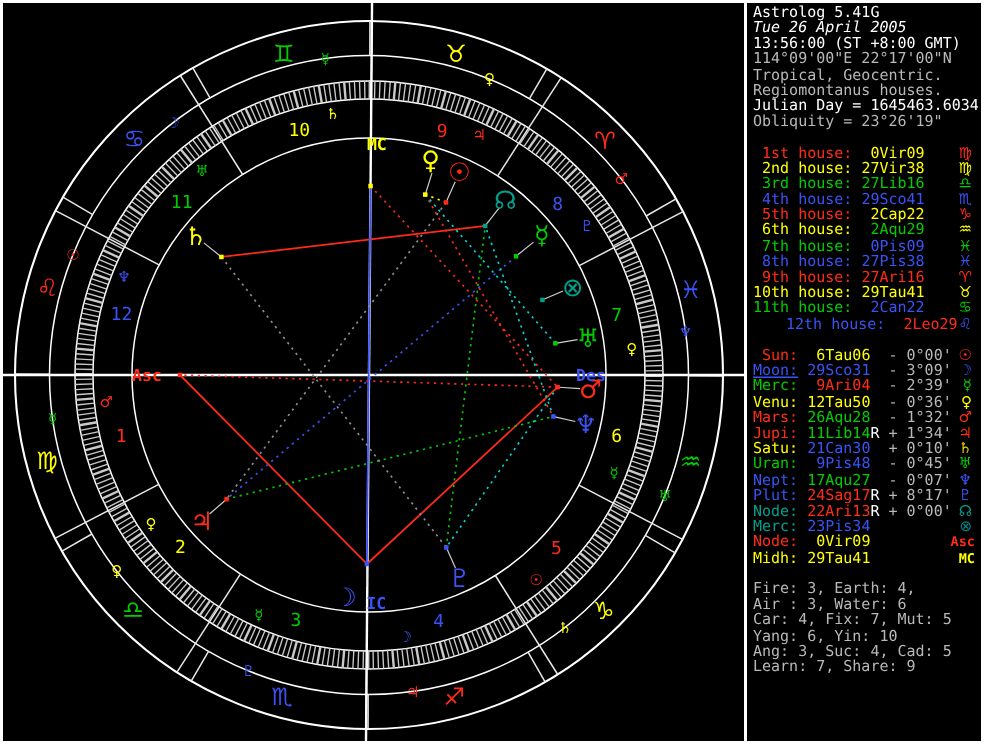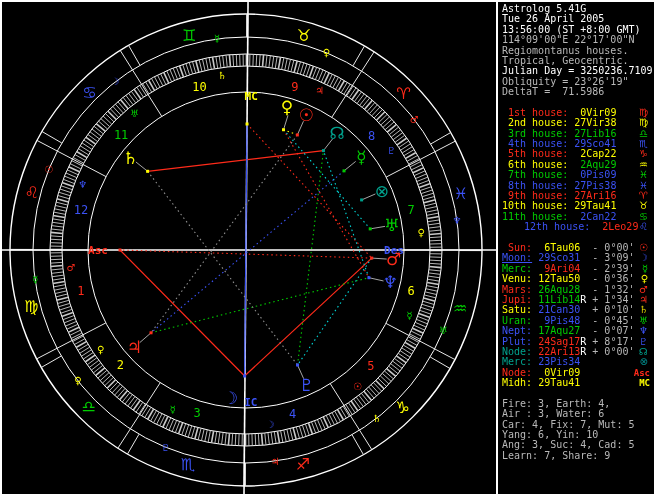--- a/index.html
+++ b/index.html
@@ -516,28 +516,27 @@
         <line x1="375.38384740010116" y1="193.95698052435665" x2="362.53722425399184" y2="199.52153564959784" stroke="#cfcfcf" stroke-width="0.8"></line>
         <rect x="360.119608314984" y="198.41900387282936" width="3" height="3" fill="#00a08c"></rect>
         <text x="381.8071589731558" y="191.17470296173605" fill="#00a08c" font-size="17" text-anchor="middle" dy="0.35em" font-family="&quot;DejaVu Sans&quot;,sans-serif">⊗</text>
         <rect x="118.5" y="248.49999999999991" width="3" height="3" fill="#ff2b1a"></rect>
         <rect x="245.53357239142773" y="122.50423924547431" width="3" height="3" fill="#ffff00"></rect>
       </svg>
   </div>
   <div id="sidebar">
     <div id="header-lines">
         <div class="ln"><span style="color: rgb(255, 255, 255);">Astrolog 5.41G</span></div>
-        <div class="ln"><span style="color: rgb(255, 255, 255);">Tue 26 April 2005</span></div>
+        <div class="ln"><span style="color: rgb(255, 255, 255); font-style: italic;">Tue 26 April 2005</span></div>
         <div class="ln"><span style="color: rgb(255, 255, 255);">13:56:00 (ST +8:00 GMT)</span></div>
         <div class="ln"><span style="color: rgb(184, 184, 184);">114°09'00"E 22°17'00"N</span></div>
+        <div class="ln"><span style="color: rgb(184, 184, 184);">Tropical, Geocentric.</span></div>
         <div class="ln"><span style="color: rgb(184, 184, 184);">Regiomontanus houses.</span></div>
-        <div class="ln"><span style="color: rgb(184, 184, 184);">Tropical, Geocentric.</span></div>
-        <div class="ln"><span style="color: rgb(255, 255, 255);">Julian Day = 3250236.7109</span></div>
+        <div class="ln"><span style="color: rgb(255, 255, 255);">Julian Day = 1645463.6034</span></div>
         <div class="ln"><span style="color: rgb(184, 184, 184);">Obliquity = 23°26'19"</span></div>
-        <div class="ln"><span style="color: rgb(184, 184, 184);">DeltaT =  71.5986</span></div>
       </div>
     <div class="ln"> </div>
     <div id="house-list">
         <div class="ln"><span style="color: rgb(255, 43, 26);"> 1st house:</span><span style="color: rgb(255, 255, 0);">  0Vir09</span><span class="g" style="color: rgb(255, 43, 26);">♍</span></div>
         <div class="ln"><span style="color: rgb(255, 255, 0); margin-top: 31px;"> 2nd house:</span><span style="color: rgb(255, 255, 0);"> 27Vir38</span><span class="g" style="color: rgb(255, 255, 0);">♍</span></div>
         <div class="ln"><span style="color: rgb(0, 204, 0);"> 3rd house:</span><span style="color: rgb(0, 204, 0);"> 27Lib16</span><span class="g" style="color: rgb(0, 204, 0);">♎</span></div>
         <div class="ln"><span style="color: rgb(59, 82, 245);"> 4th house:</span><span style="color: rgb(59, 82, 245);"> 29Sco41</span><span class="g" style="color: rgb(59, 82, 245);">♏</span></div>
         <div class="ln"><span style="color: rgb(255, 43, 26);"> 5th house:</span><span style="color: rgb(255, 255, 0);">  2Cap22</span><span class="g" style="color: rgb(255, 43, 26);">♑</span></div>
         <div class="ln"><span style="color: rgb(255, 255, 0);"> 6th house:</span><span style="color: rgb(0, 204, 0);">  2Aqu29</span><span class="g" style="color: rgb(255, 255, 0);">♒</span></div>
         <div class="ln"><span style="color: rgb(0, 204, 0);"> 7th house:</span><span style="color: rgb(59, 82, 245);">  0Pis09</span><span class="g" style="color: rgb(0, 204, 0);">♓</span></div>

